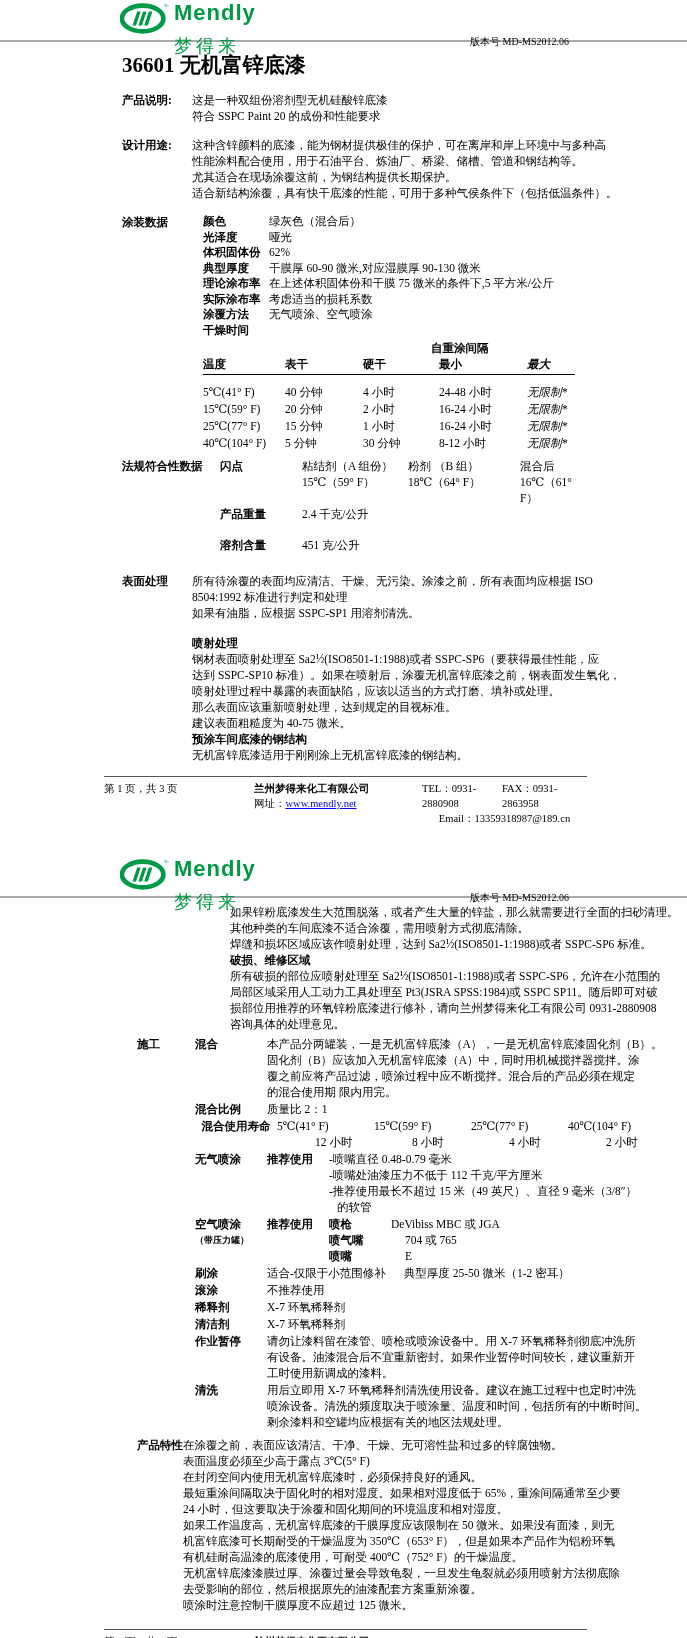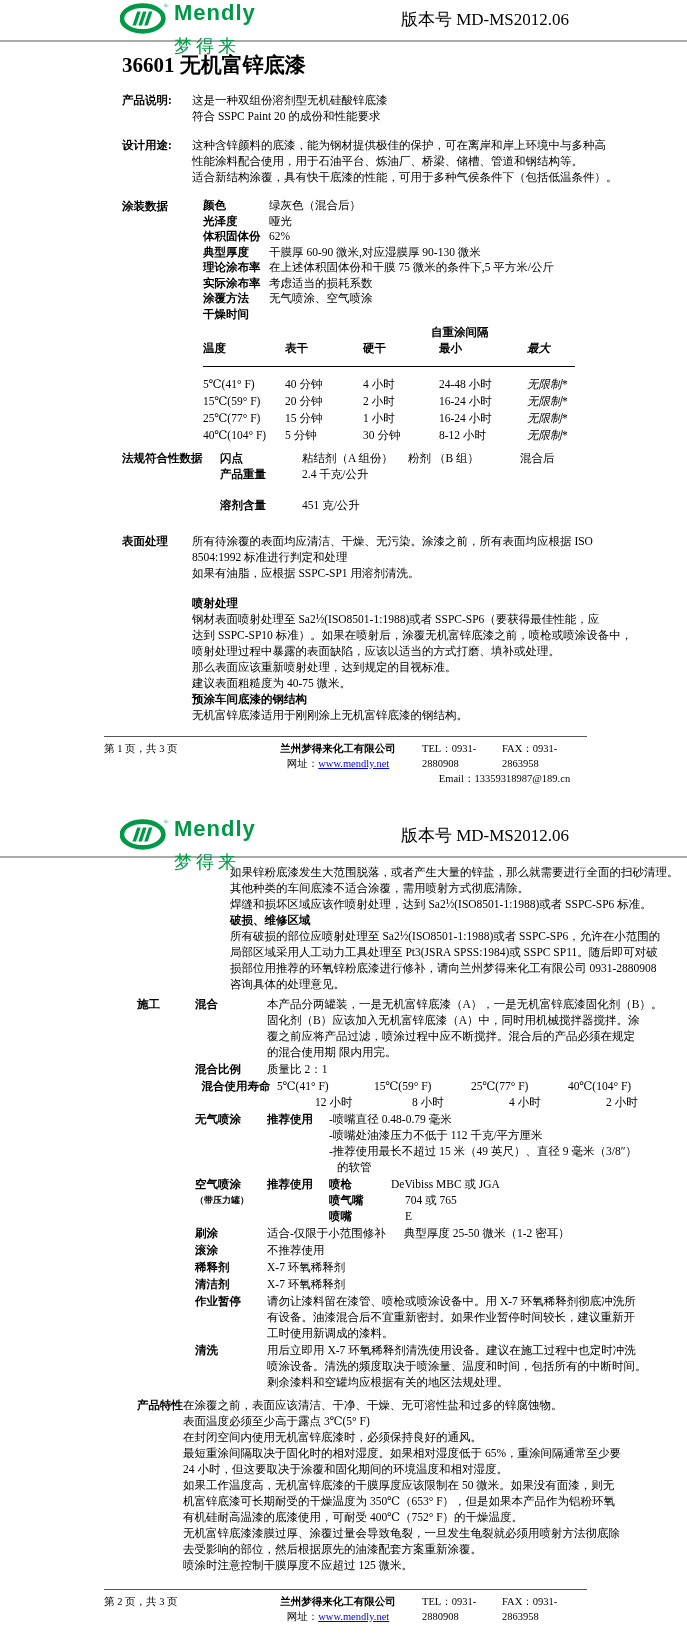--- a/index.html
+++ b/index.html
@@ -7,50 +7,50 @@
        font-family:"Liberation Serif","DejaVu Serif",serif;
        font-size:11.5px;line-height:16px;}
   .page{position:relative;}
   
   .hdr{position:relative;height:40px;}
   .logo{position:absolute;left:120px;top:2px;display:flex;align-items:flex-start;}
   .logo-mark{width:50px;height:33px;flex-shrink:0;}
   .logo-words{margin-left:4px;color:#009946;line-height:1;}
   .logo-en{font-weight:bold;font-size:22px;letter-spacing:1px;font-family:"Liberation Sans",sans-serif;}
   .logo-cn{font-weight:normal;font-size:18px;letter-spacing:4px;margin-top:13px;}
-  .version{position:absolute;right:118px;top:12px;font-size:17px;}
+  .version{position:absolute;right:118px;top:34px;font-size:10px;}
   .rule{border:0;border-top:2px solid #a9a9a9;height:0;margin:0;}
   
   .title{margin:10px 100px 14px 122px;font-size:21px;font-weight:bold;line-height:26px;}
   .sect{display:flex;margin:0 98px 13px 122px;}
   .lbl{width:70px;flex-shrink:0;font-weight:bold;}
   .lbl-wide{width:85px;}
   .body{flex:1;}
   .b{font-weight:bold;}
   .line{white-space:nowrap;}
   
   .kv{display:flex;padding-left:11px;line-height:15.5px;}
   .kv .k{width:66px;flex-shrink:0;font-weight:bold;}
   
   .drytable{margin:2px 0 4px 11px;width:372px;}
   .dt-span{margin-left:228px;font-weight:bold;}
   .dt-row{display:flex;line-height:17px;}
-  .dt-head{font-weight:bold;border-bottom:1.5px solid #000;padding-bottom:9px;}
+  .dt-head{font-weight:bold;border-bottom:1.5px solid #000;padding-bottom:1px;}
   .dt-first{margin-top:9px;}
   .dt-c0{width:82px;}.dt-c1{width:78px;}.dt-c2{width:76px;}.dt-c3{width:88px;}.dt-c4{flex:1;font-style:italic;}
   
   .reg-row{display:flex;padding-left:13px;}
   .reg-k{width:82px;flex-shrink:0;font-weight:bold;}
   .reg-c1{width:106px;}.reg-c2{width:112px;}.reg-c3{flex:1;}
   .reg-gap{margin-top:15px;}
   
   .footer{margin:6px 100px 0 104px;border-top:1.5px solid #555;padding-top:4px;
           display:flex;font-size:10.5px;line-height:15px;}
   .f-left{width:150px;}
-  .f-mid{width:168px;text-align:center;}
+  .f-mid{width:168px;text-align:left;}
   .f-right{flex:1;text-align:left;}
   .f-telfax{display:flex;justify-content:space-between;padding-right:4px;}
   .f-email{text-align:center;}
   a.weblink{color:#0000ee;text-decoration:underline;}
   
   .p2-block{margin:0 98px 4px 230px;}
   .p2-sect{display:flex;margin:0 98px 0 137px;}
   .p2-lbl{width:58px;flex-shrink:0;font-weight:bold;}
   .sub{display:flex;margin-bottom:1px;}
   .sub-k{width:72px;flex-shrink:0;font-weight:bold;}
@@ -101,20 +101,21 @@
       <div class="line">这是一种双组份溶剂型无机硅酸锌底漆</div>
       <div class="line">符合 SSPC Paint 20 的成份和性能要求</div>
     </div>
   </div>
 
   <div class="sect">
     <div class="lbl">设计用途:</div>
     <div class="body">
       <div class="line">这种含锌颜料的底漆，能为钢材提供极佳的保护，可在离岸和岸上环境中与多种高</div>
       <div class="line">性能涂料配合使用，用于石油平台、炼油厂、桥梁、储槽、管道和钢结构等。</div>
+      <div class="line">尤其适合在现场涂覆这前，为钢结构提供长期保护。</div>
       <div class="line">适合新结构涂覆，具有快干底漆的性能，可用于多种气侯条件下（包括低温条件）。</div>
     </div>
   </div>
 
   <div class="sect" style="margin-bottom:2px;">
     <div class="lbl">涂装数据</div>
     <div class="body">
       <div class="kv">
           <div class="k">颜色</div>
           <div>绿灰色（混合后）</div>
@@ -192,40 +193,46 @@
   <div class="sect" style="margin-bottom:20px;">
     <div class="lbl lbl-wide">法规符合性数据</div>
     <div class="body">
       <div class="reg-row">
         <div class="reg-k">闪点</div>
         <div class="reg-c1">粘结剂（A 组份）</div>
         <div class="reg-c2">粉剂 （B 组）</div>
         <div class="reg-c3">混合后</div>
       </div>
       <div class="reg-row">
+        <div class="reg-k"></div>
+        <div class="reg-c1">15℃（59° F）</div>
+        <div class="reg-c2">18℃（64° F）</div>
+        <div class="reg-c3">16℃（61° F）</div>
+      </div>
+      <div class="reg-row">
         <div class="reg-k">产品重量</div>
         <div>2.4 千克/公升</div>
       </div>
       <div class="reg-row reg-gap">
         <div class="reg-k">溶剂含量</div>
         <div>451 克/公升</div>
       </div>
     </div>
   </div>
 
   <div class="sect">
     <div class="lbl">表面处理</div>
     <div class="body">
       <div class="line">所有待涂覆的表面均应清洁、干燥、无污染。涂漆之前，所有表面均应根据 ISO</div>
       <div class="line">8504:1992 标准进行判定和处理</div>
       <div class="line">如果有油脂，应根据 SSPC-SP1 用溶剂清洗。</div>
       <div class="gap14"></div>
       <div class="line b">喷射处理</div>
       <div class="line">钢材表面喷射处理至 Sa2½(ISO8501-1:1988)或者 SSPC-SP6（要获得最佳性能，应</div>
-      <div class="line">达到 SSPC-SP10 标准）。如果在喷射后，涂覆无机富锌底漆之前，喷枪或喷涂设备中，</div>
+      <div class="line">达到 SSPC-SP10 标准）。如果在喷射后，涂覆无机富锌底漆之前，钢表面发生氧化，</div>
       <div class="line">喷射处理过程中暴露的表面缺陷，应该以适当的方式打磨、填补或处理。</div>
       <div class="line">那么表面应该重新喷射处理，达到规定的目视标准。</div>
       <div class="line">建议表面粗糙度为 40-75 微米。</div>
       <div class="line b">预涂车间底漆的钢结构</div>
       <div class="line">无机富锌底漆适用于刚刚涂上无机富锌底漆的钢结构。</div>
     </div>
   </div>
 
   <div class="footer">
     <div class="f-left">第 1 页，共 3 页</div>

